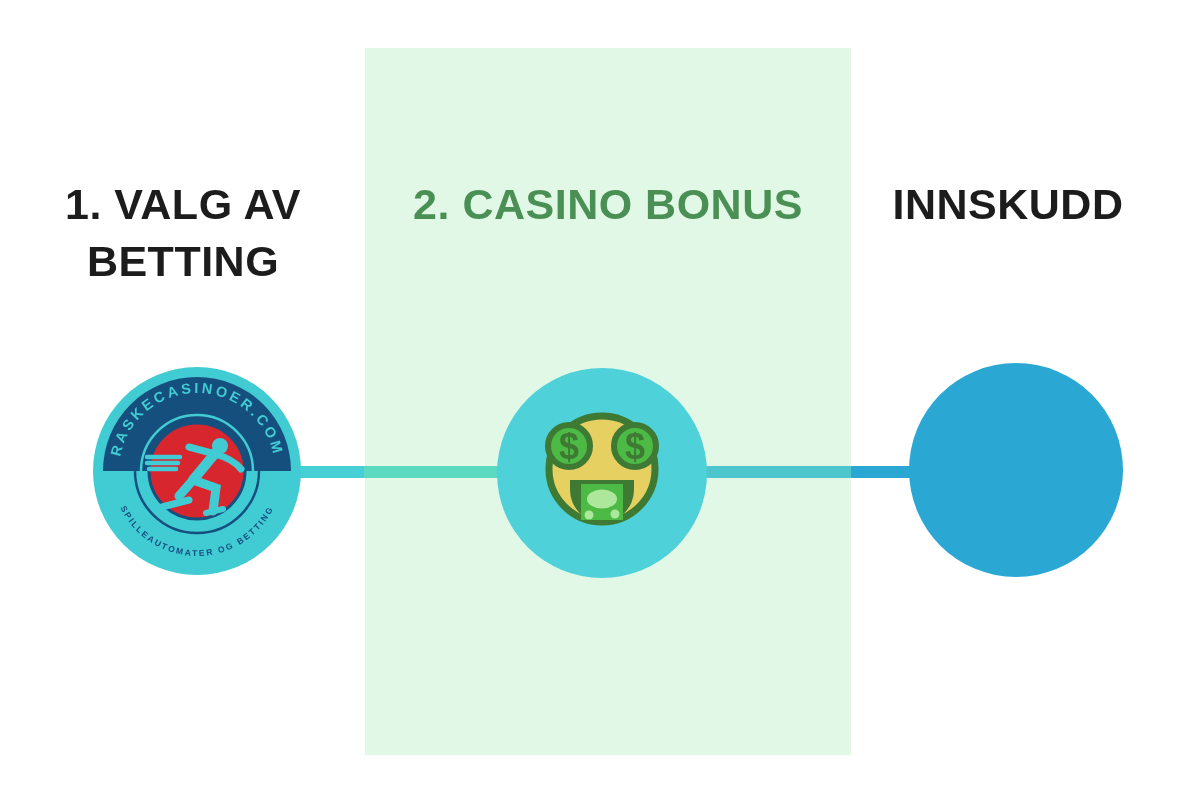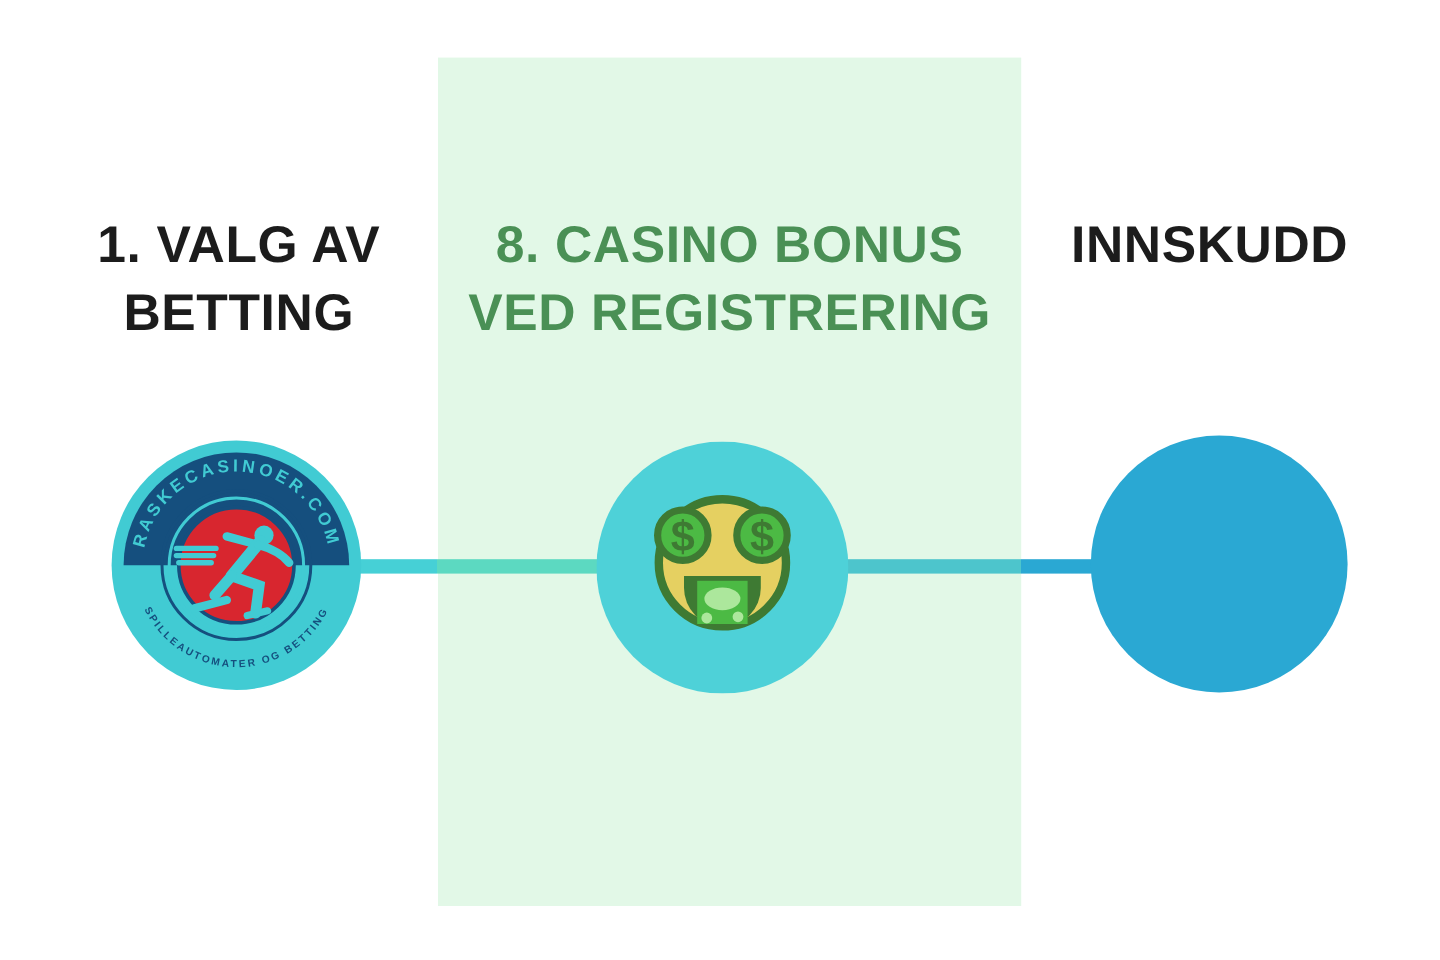--- a/index.html
+++ b/index.html
@@ -18,21 +18,21 @@
   }
   .connector-right{
     left:705px;width:210px;
     background:linear-gradient(to right,#4dc5cc 0 69.5%,#2aa8d3 69.5% 100%);
   }
   .step-title{
     position:absolute;top:176px;text-align:center;z-index:2;
     font-weight:700;font-size:43px;line-height:57px;letter-spacing:.5px;
     color:#1c1c1c;white-space:nowrap;
   }
-  .step-title-1{left:24px;width:350px;}
+  .step-title-1{left:8px;width:350px;}
   .step-title-2{left:388px;width:440px;color:#4a9055;}
   .step-title-3{left:833px;width:350px;}
   .icon-circle{position:absolute;z-index:2;}
   .badge{left:92px;top:366px;}
   .emoji{left:497px;top:368px;}
   .blue-circle{
     position:absolute;left:909px;top:363px;width:214px;height:214px;
     border-radius:50%;background:#2aa8d3;z-index:2;
   }
   svg text{font-family:"Liberation Sans","DejaVu Sans",sans-serif;}
@@ -46,22 +46,21 @@
 
   <div class="connector connector-left"></div>
   <div class="connector connector-right"></div>
 
   <div class="step-title step-title-1">
     <div>1. VALG AV</div>
     <div>BETTING</div>
   </div>
 
   <div class="step-title step-title-2">
-    <div>8. CASINO BONUS</div>
-    <div>VED REGISTRERING</div>
+    <div>2. CASINO BONUS</div>
   </div>
 
   <div class="step-title step-title-3">
     <div>INNSKUDD</div>
   </div>
 
   <svg class="icon-circle badge" style="left:92px;top:366px;" width="210" height="210" viewBox="0 0 210 210">
     <circle cx="105" cy="105" r="104" fill="#41cbd3"></circle>
     <path d="M 11 105 A 94 94 0 0 1 199 105 Z" fill="#154f7e"></path>
     <circle cx="105" cy="105" r="62" fill="none" stroke="#154f7e" stroke-width="2.5"></circle>

